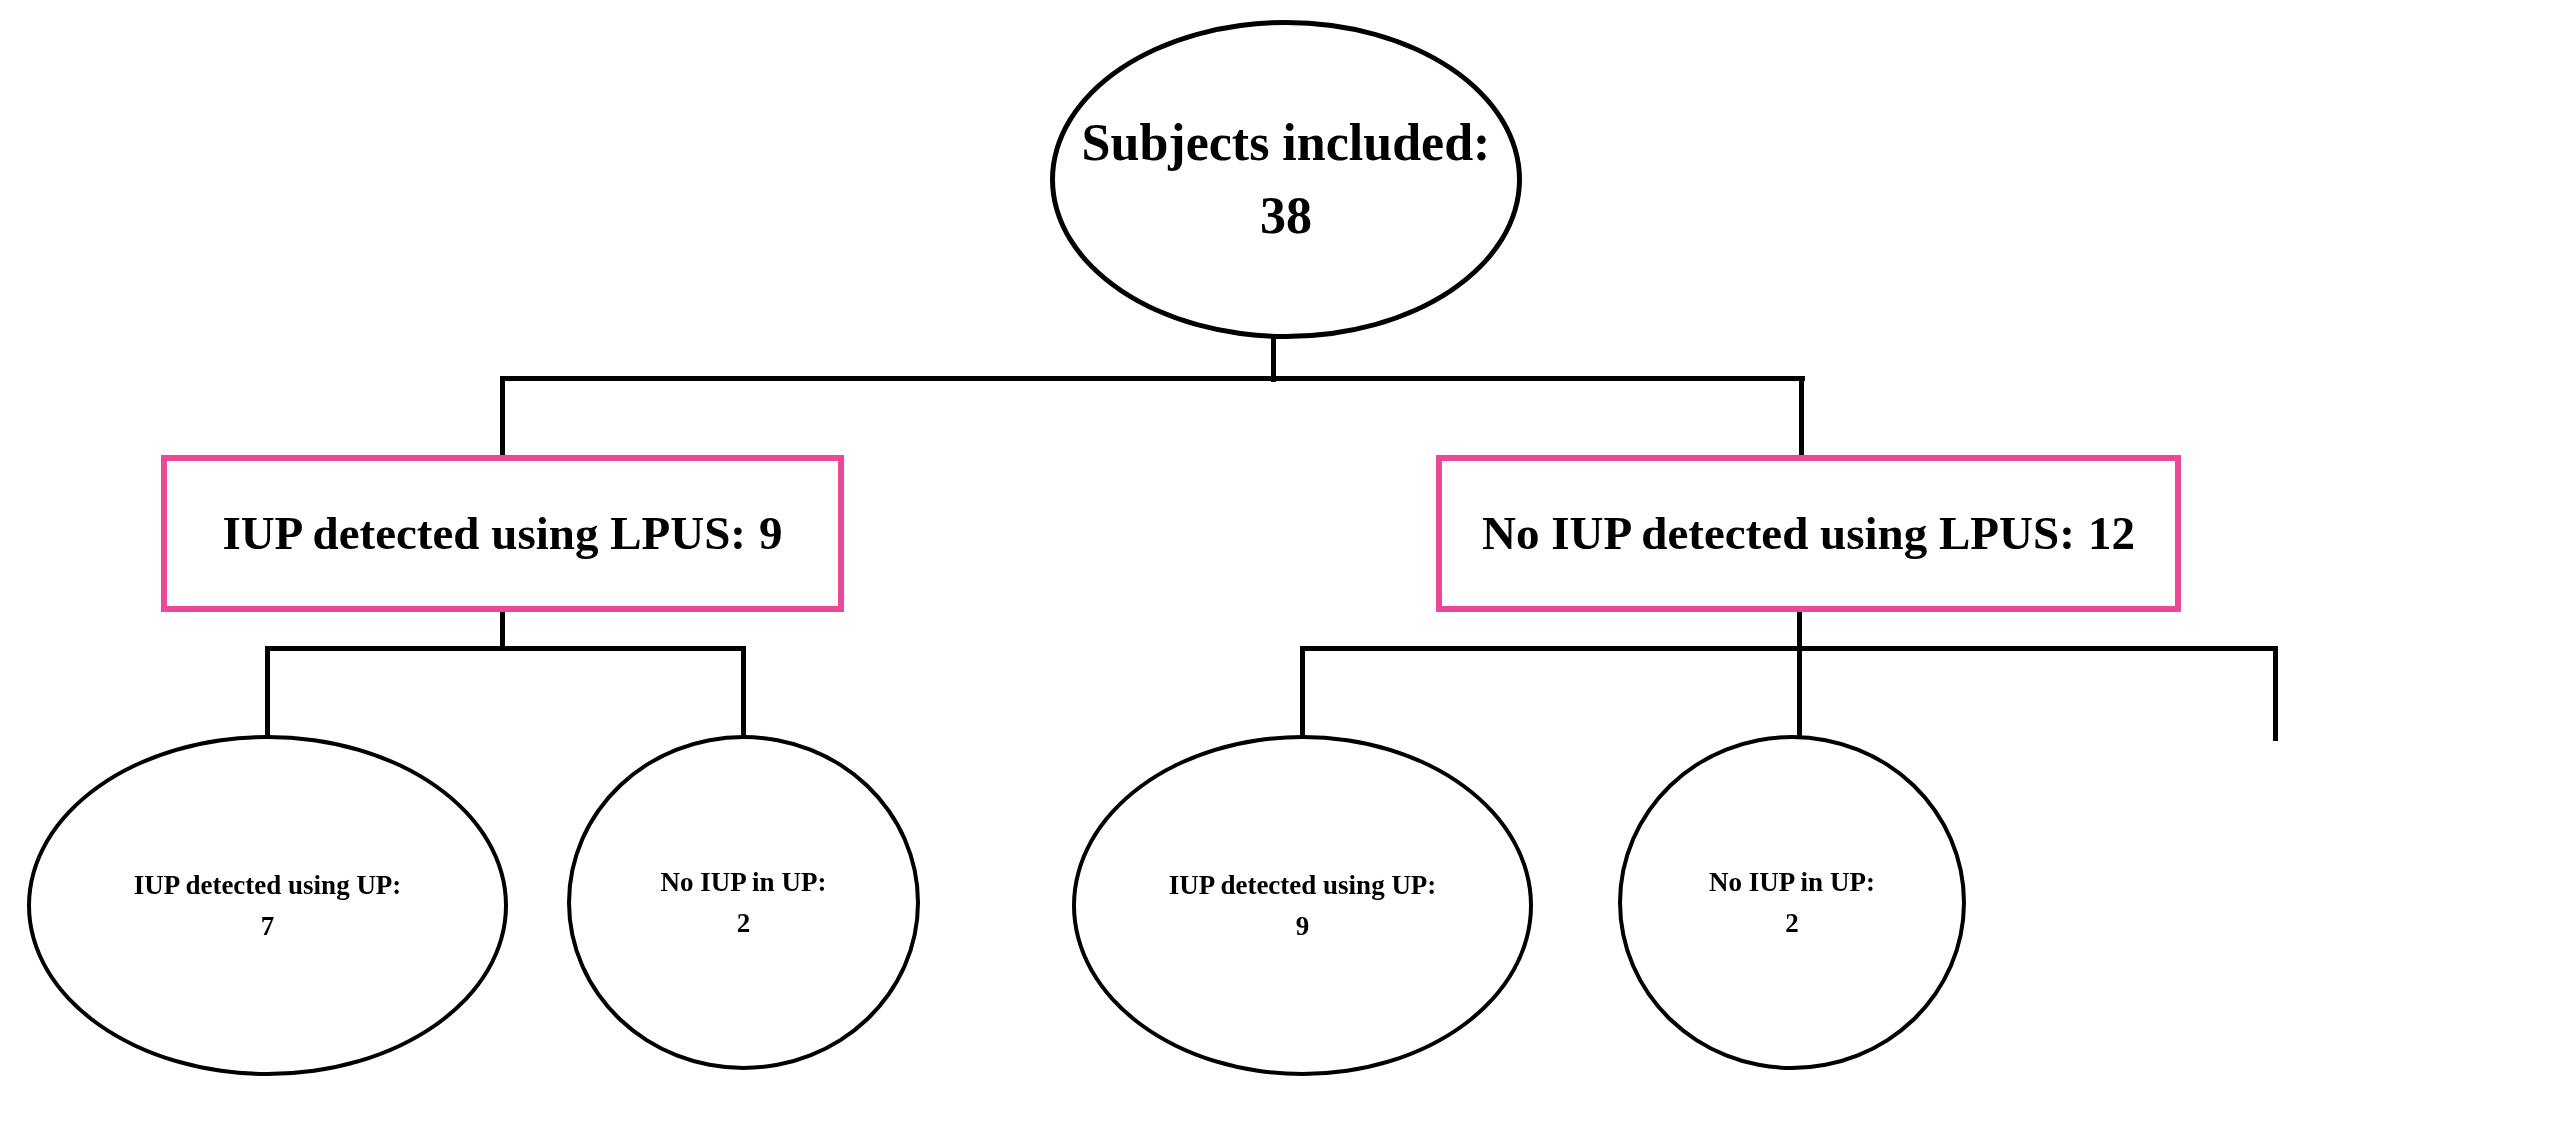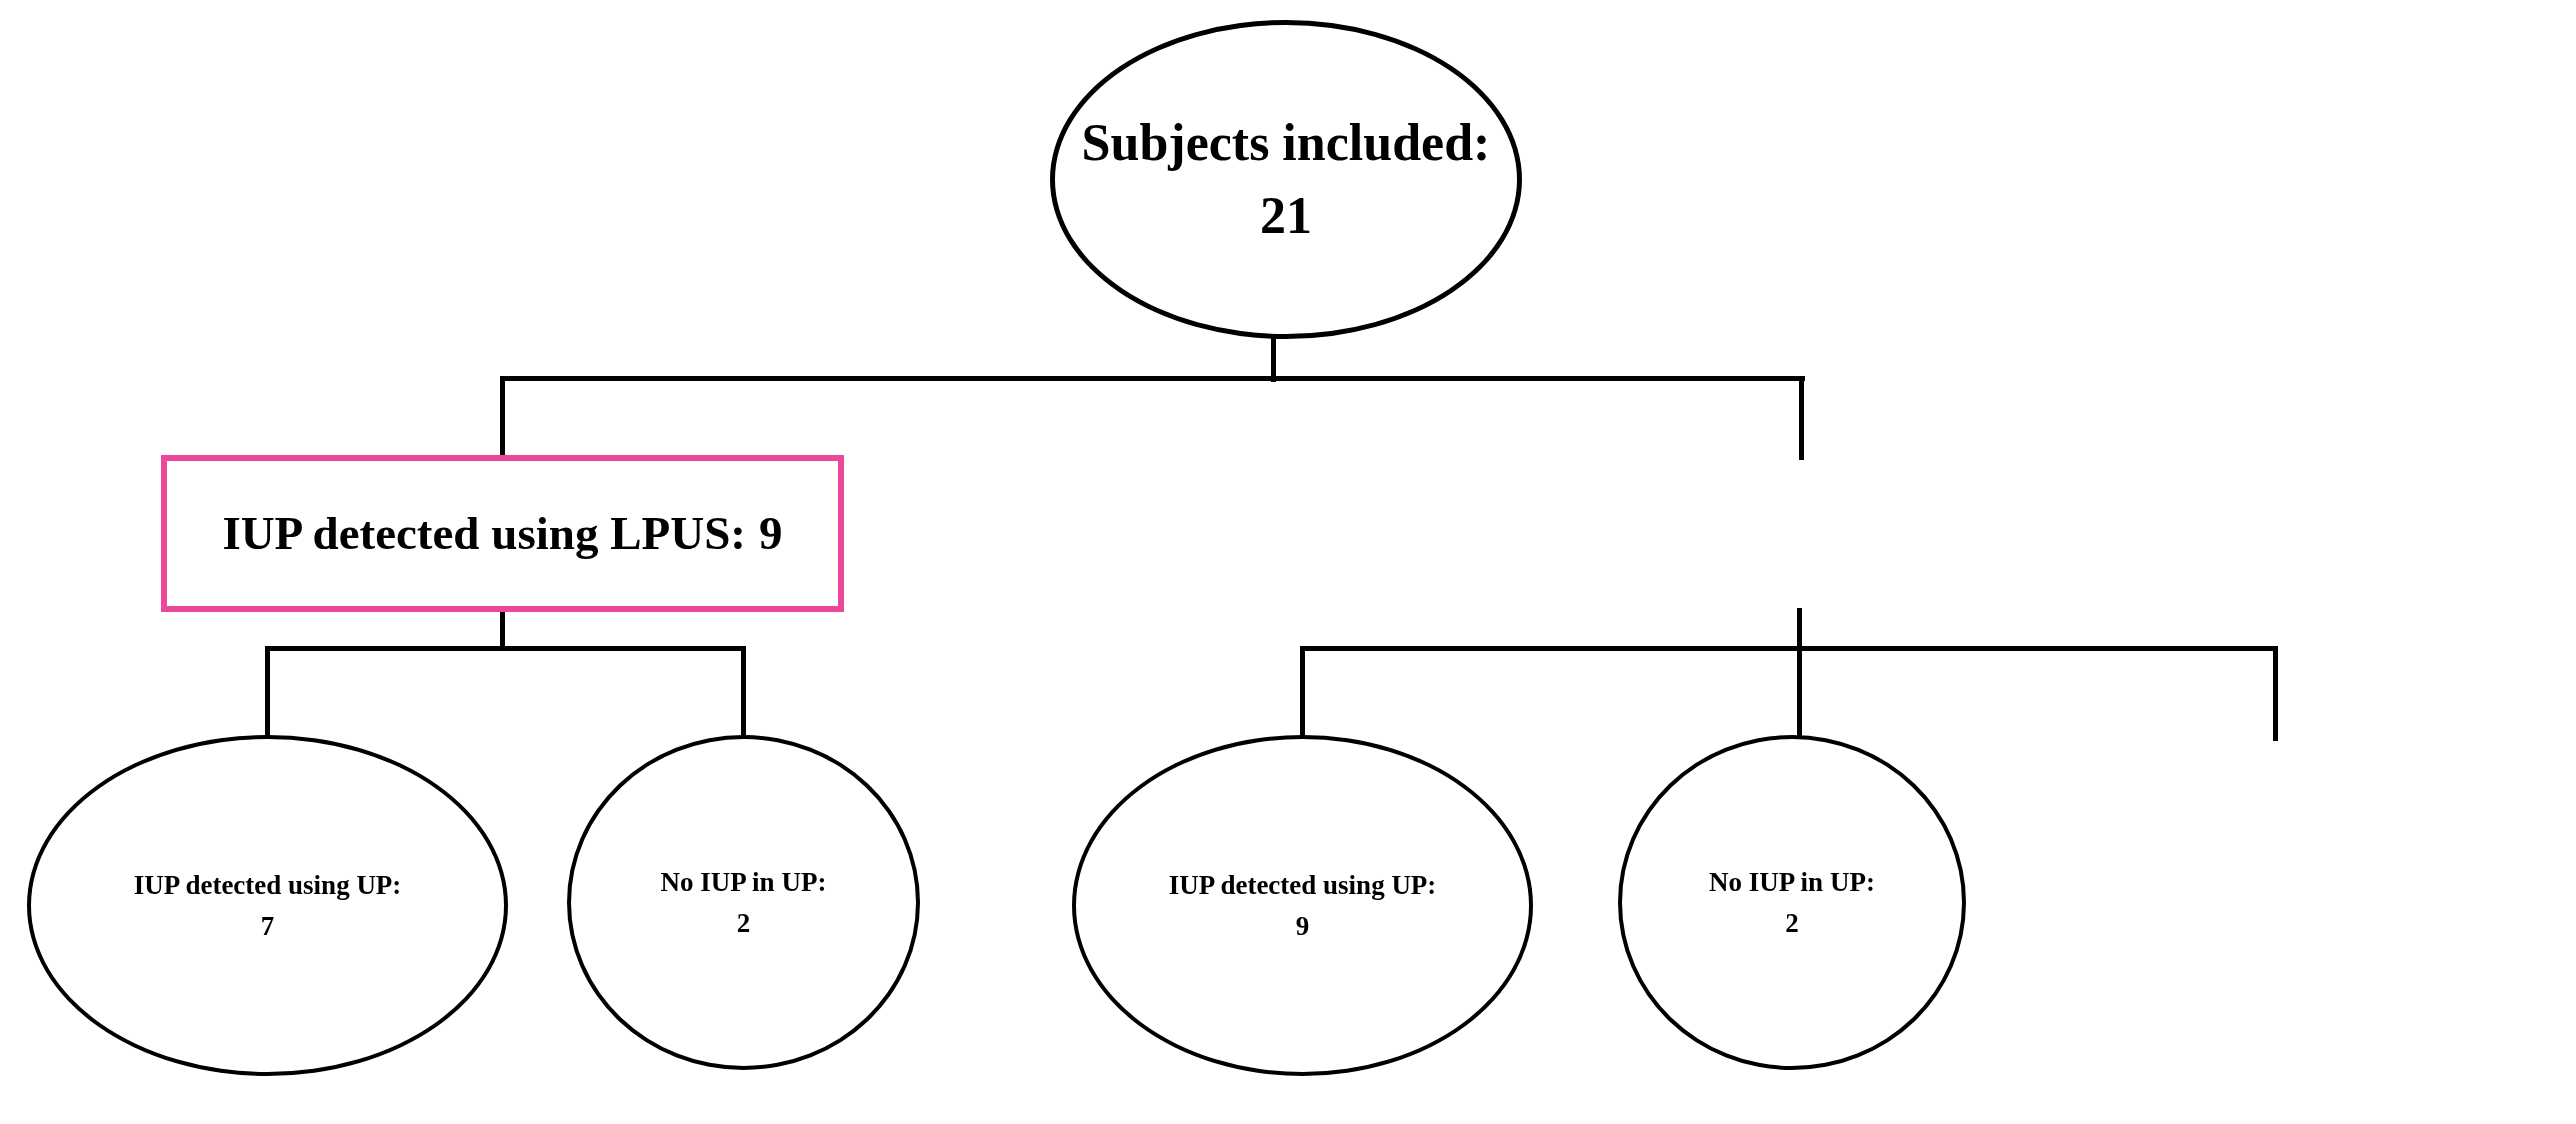--- a/index.html
+++ b/index.html
@@ -71,28 +71,32 @@
   <div class="line" style="left:265px; top:646px; width:5.3px; height:95px;"></div>
   <div class="line" style="left:741px; top:646px; width:5.3px; height:95px;"></div>
 
   <div class="line" style="left:1797px; top:608px; width:5.3px; height:132px;"></div>
   <div class="line" style="left:1300px; top:646px; width:978px; height:5.3px;"></div>
   <div class="line" style="left:1300px; top:646px; width:5.3px; height:95px;"></div>
   <div class="line" style="left:2273px; top:646px; width:5.3px; height:95px;"></div>
 
   <div class="node ellipse root" style="left:1050px; top:20px; width:472px; height:319px;">
     <span class="lbl">Subjects included:</span>
-    <span class="val">21</span>
+    <span class="val">38</span>
   </div>
 
   <div class="node rect" style="left:161px; top:455px; width:683px; height:157px;">
     <span class="lbl">IUP detected using LPUS:</span>
     <span class="val">9</span>
   </div>
 
+  <div class="node rect" style="left:1436px; top:455px; width:745px; height:157px;">
+    <span class="lbl">No IUP detected using LPUS:</span>
+    <span class="val">12</span>
+  </div>
 
   <div class="node ellipse" style="left:27px; top:735px; width:481px; height:341px;">
     <span class="lbl">IUP detected using UP:</span>
     <span class="val">7</span>
   </div>
 
   <div class="node ellipse" style="left:567px; top:735px; width:353px; height:335px;">
     <span class="lbl">No IUP in UP:</span>
     <span class="val">2</span>
   </div>

